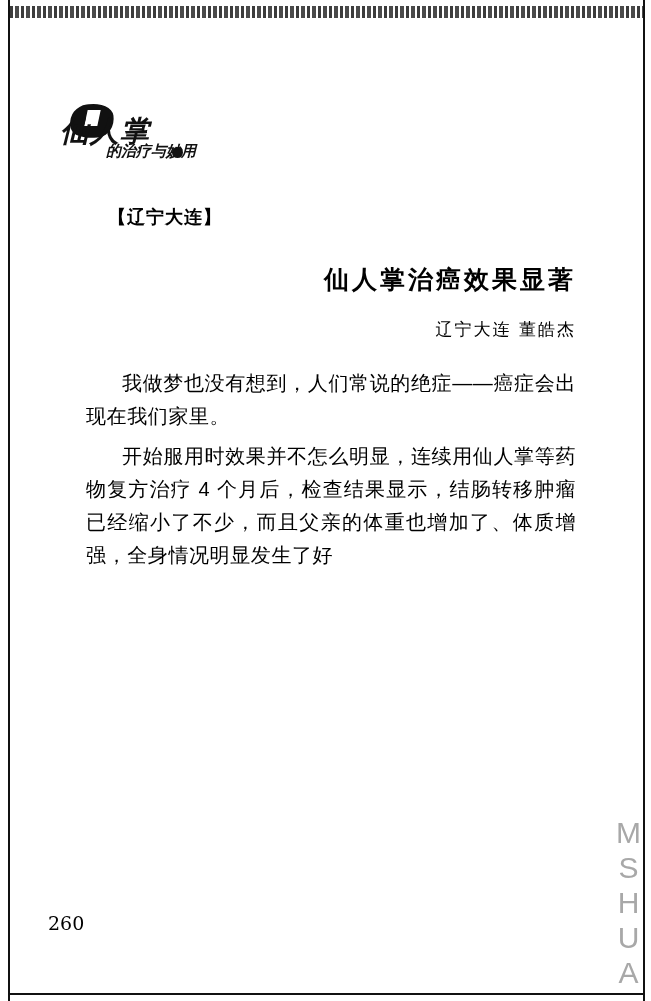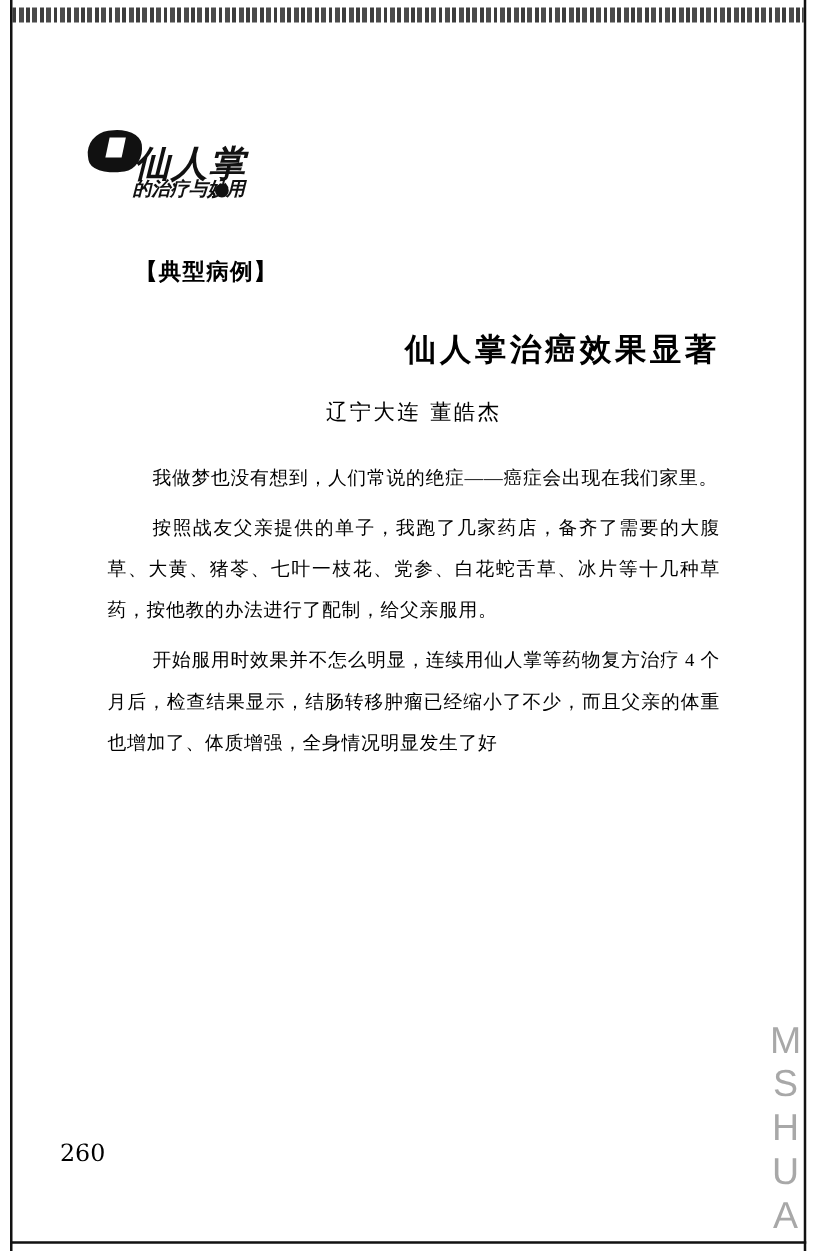--- a/index.html
+++ b/index.html
@@ -82,21 +82,20 @@
   .masthead .logo-main {
     position: absolute;
     left: 0px; top: 8px;
     font-family: "DejaVu Serif", serif;
     font-weight: bold;
     font-size: 29px;
     letter-spacing: 1px;
     color: #111;
     font-style: italic;
     white-space: nowrap;
-    margin-left: 47px;
   }
   .masthead .logo-sub {
     position: absolute;
     left: 46px; top: 38px;
     font-family: "DejaVu Serif", serif;
     font-weight: bold;
     font-size: 15px;
     color: #111;
     font-style: italic;
     white-space: nowrap;
@@ -128,30 +127,30 @@
   .article-title {
     text-align: right;
     font-family: "DejaVu Serif", serif;
     font-weight: bold;
     font-size: 25px;
     letter-spacing: 3px;
     margin: 0 0 22px 0;
   }
 
   .byline {
-    text-align: center;
+    text-align: right;
     font-family: "DejaVu Serif", serif;
     font-size: 17px;
     letter-spacing: 2px;
     margin: 0 0 26px 0;
   }
 
   .body-text p {
-    font-family: Liberation Serif, serif;
-    font-size: 15px;
+    font-family: Liberation Sans, sans-serif;
+    font-size: 20px;
     line-height: 33px;
     letter-spacing: 0.6px;
     margin: 0 0 7px 0;
     text-indent: 36px;
     text-align: justify;
     text-justify: inter-character;
   }
 
   .page-number {
     position: absolute;
@@ -188,29 +187,28 @@
   <div class="masthead">
     <div class="brush-blob"></div>
     <div class="blob-notch"></div>
     <div class="logo-main">仙人掌</div>
     <div class="logo-sub">的治疗与妙用</div>
     <div class="logo-dot"></div>
   </div>
 
   <div class="content">
 
-    <div class="section-tag">【典型病例】</div>
+    <div class="section-tag">【辽宁大连】</div>
 
     <h1 class="article-title">仙人掌治癌效果显著</h1>
 
     <div class="byline">辽宁大连  董皓杰</div>
 
     <div class="body-text">
       <p>我做梦也没有想到，人们常说的绝症——癌症会出现在我们家里。</p>
-      <p>按照战友父亲提供的单子，我跑了几家药店，备齐了需要的大腹草、大黄、猪苓、七叶一枝花、党参、白花蛇舌草、冰片等十几种草药，按他教的办法进行了配制，给父亲服用。</p>
       <p>开始服用时效果并不怎么明显，连续用仙人掌等药物复方治疗 4 个月后，检查结果显示，结肠转移肿瘤已经缩小了不少，而且父亲的体重也增加了、体质增强，全身情况明显发生了好</p>
     </div>
   </div>
 
   <div class="page-number">260</div>
 
   <div class="watermark">MSHUA</div>
 </div>
 
 </body></html>

